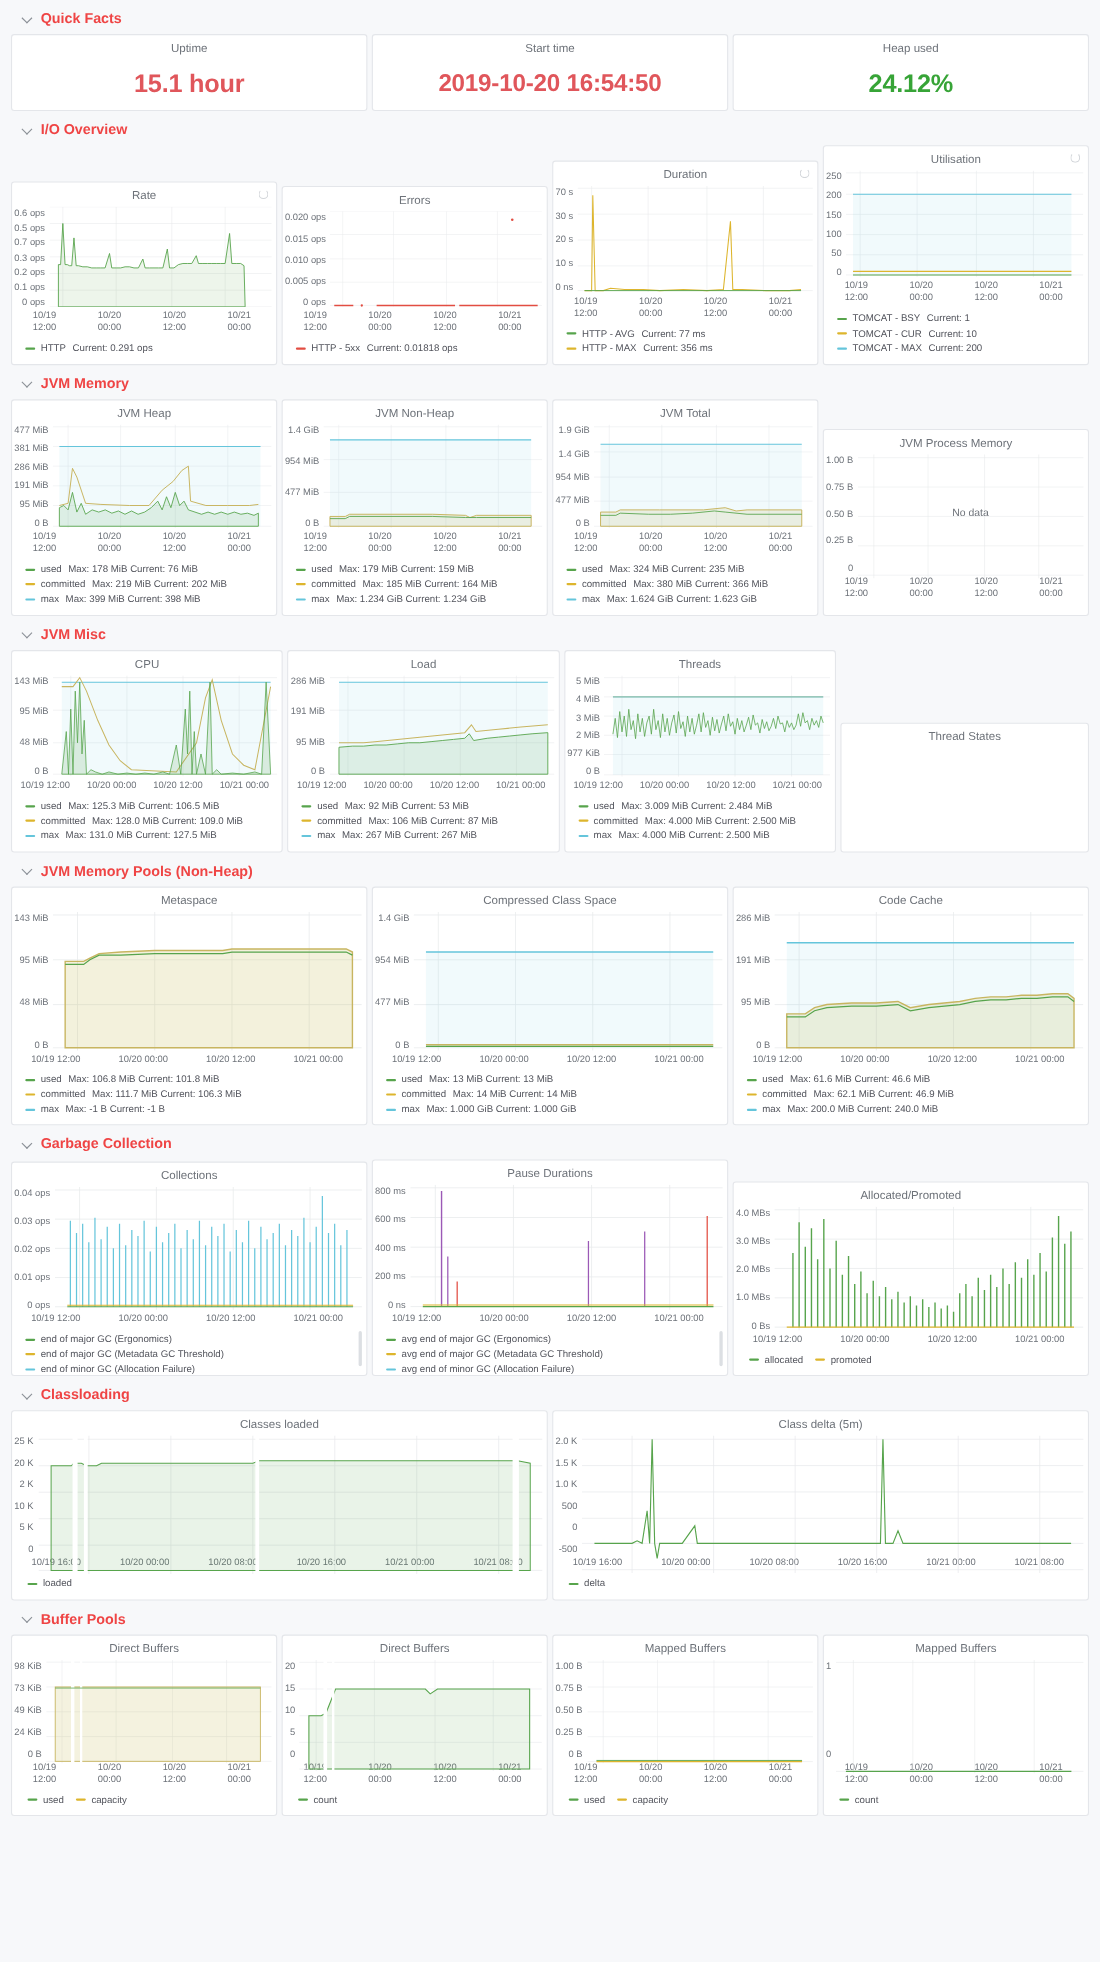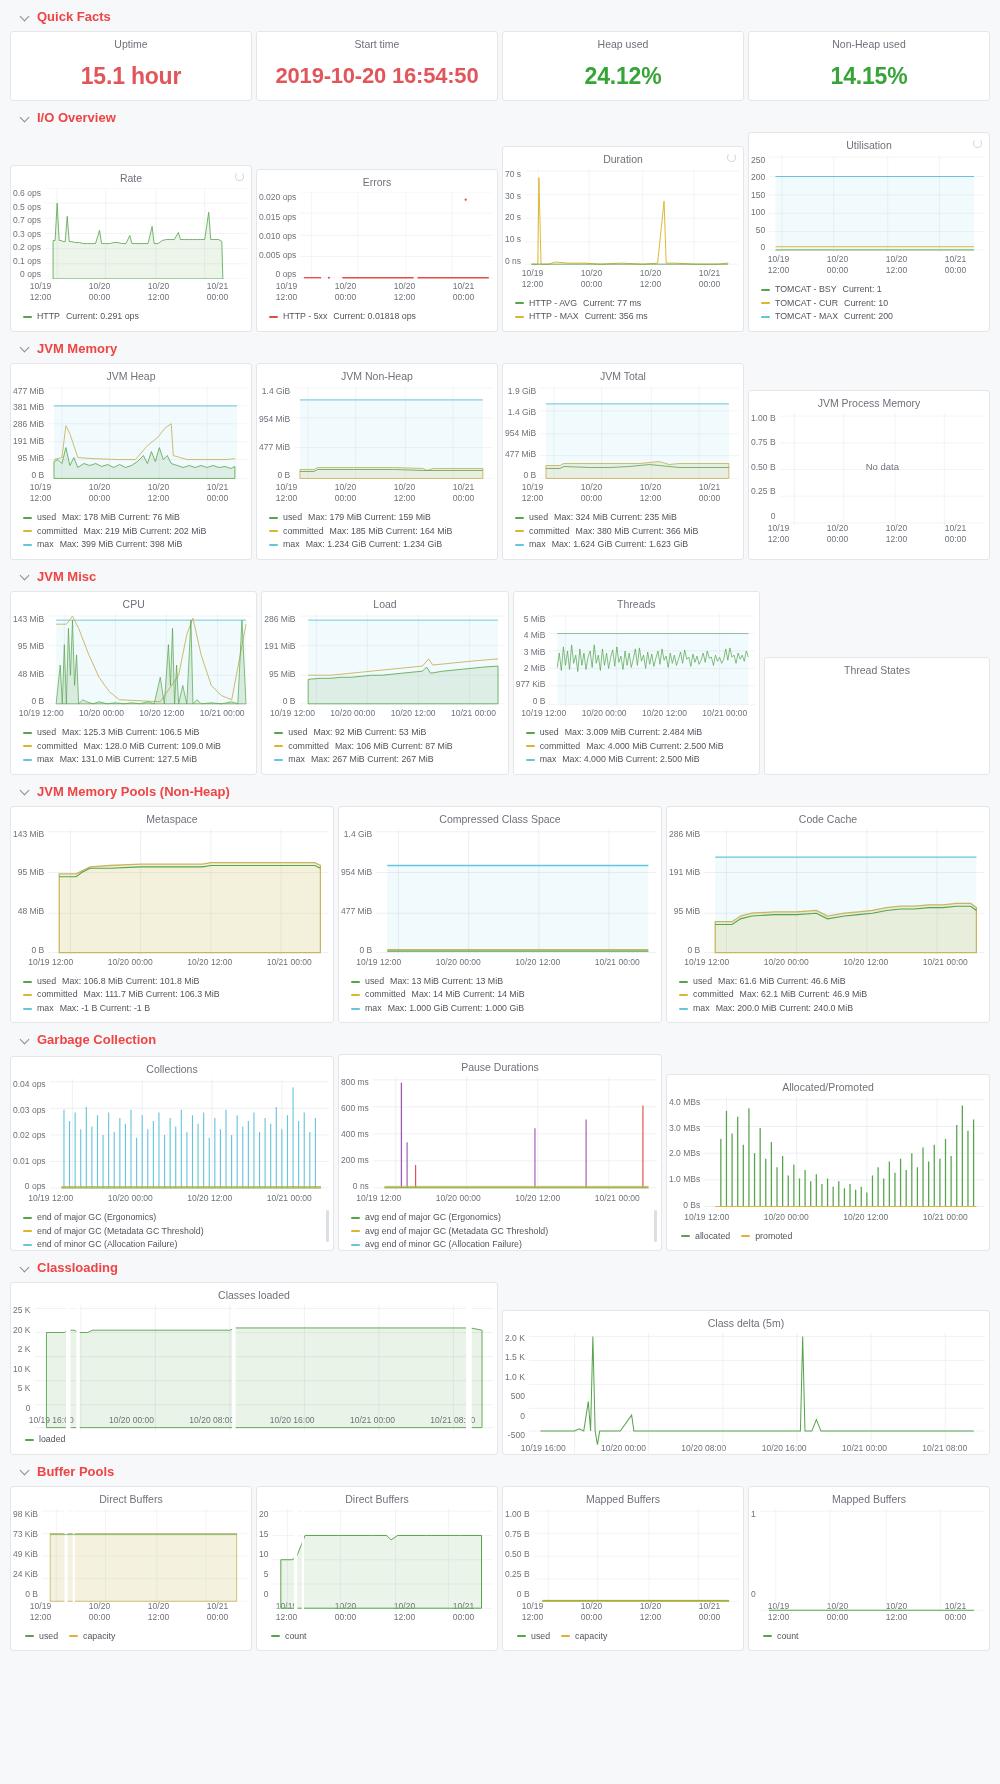--- a/index.html
+++ b/index.html
@@ -138,24 +138,20 @@
     <div class="panel-title">Uptime</div>
     <div class="value" style="color:#e0565b">15.1 hour</div>
   </div>
   <div class="panel stat big">
     <div class="panel-title">Start time</div>
     <div class="value" style="color:#e0565b">2019-10-20 16:54:50</div>
   </div>
   <div class="panel stat">
     <div class="panel-title">Heap used</div>
     <div class="value" style="color:#37a437">24.12%</div>
-  </div>
-  <div class="panel stat">
-    <div class="panel-title">Non-Heap used</div>
-    <div class="value" style="color:#37a437">14.15%</div>
   </div>
 </div>
 
 <div class="row-header">
   <span class="chev"></span>
   <span>I/O Overview</span>
 </div>
 <div class="grid">
 
   <div class="panel">
@@ -1527,20 +1523,28 @@
         <div class="xtick">
           <span>10/20 16:00</span>
         </div>
         <div class="xtick">
           <span>10/21 00:00</span>
         </div>
         <div class="xtick">
           <span>10/21 08:00</span>
         </div>
       </div>
+    <div class="legend inline">
+        <div class="li">
+          <span class="dash" style="background:#57a44c"></span>
+          <span class="li-txt">
+            <b>delta</b>
+          </span>
+        </div>
+      </div>
   </div>
 </div>
 
 <div class="row-header">
   <span class="chev"></span>
   <span>Buffer Pools</span>
 </div>
 <div class="grid">
 
   <div class="panel">

